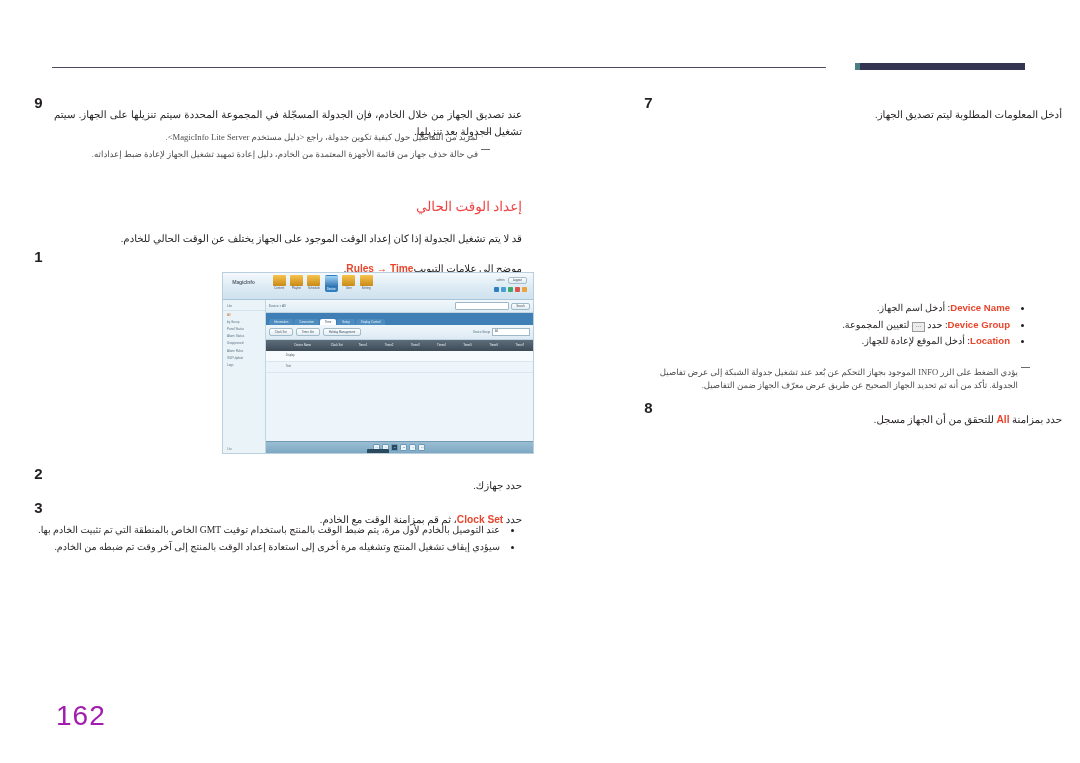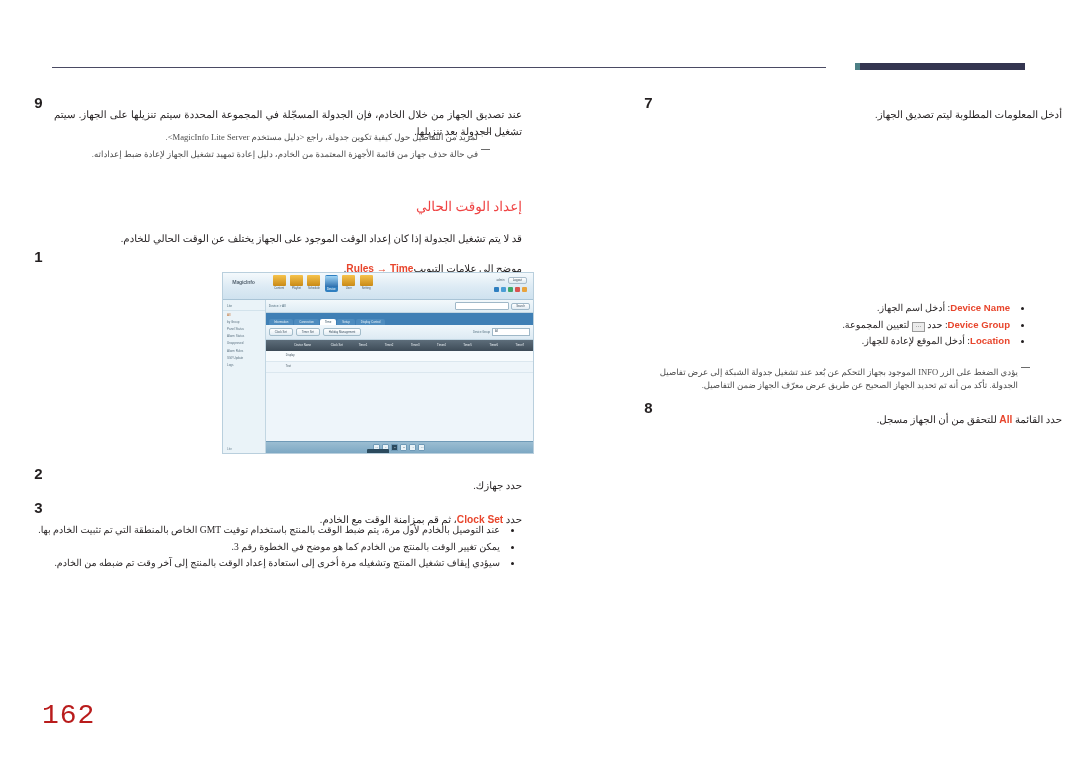--- a/index.html
+++ b/index.html
@@ -79,23 +79,23 @@
     position:relative;padding-right:22px;
     font-size:9.6px;line-height:1.72;text-align:right;color:#231f20;
   }
   ul.bullets li:before{
     content:"";position:absolute;right:8px;top:7px;
     width:3px;height:3px;border-radius:50%;background:#231f20;
   }
 
   
   .pagenum{
-    position:absolute;left:42px;top:700px;
-    font-family:Liberation Mono, monospace;
-    font-size:28px;color:#b91c1c;letter-spacing:1px;
+    position:absolute;left:56px;top:700px;
+    font-family:Liberation Sans, sans-serif;
+    font-size:28px;color:#a21caf;letter-spacing:1px;
   }
 
   
   .shot{
     position:absolute;
     background:#dfeaf2;
     border:1px solid #b9cfdd;
     overflow:hidden;
     font-family:"Liberation Sans","DejaVu Sans",sans-serif;
     direction:ltr;
@@ -274,21 +274,21 @@
           <span class="dash"></span>
           <span>يؤدي الضغط على الزر INFO الموجود بجهاز التحكم عن بُعد عند تشغيل جدولة الشبكة إلى عرض تفاصيل الجدولة. تأكد من أنه تم تحديد الجهاز الصحيح عن طريق عرض معرّف الجهاز ضمن التفاصيل.</span>
         </div>
       </div>
     </div>
 
     <div class="step" style="position:absolute;right:18px;top:400px;width:420px;">
       <div class="step-num">8</div>
       <div class="step-body">
         <div class="para">
-          <span>حدد القائمة</span>
+          <span>حدد بمزامنة</span>
           <span class="hl">All</span>
           <span>للتحقق من أن الجهاز مسجل.</span>
         </div>
       </div>
     </div>
 
   </div>
 
   <div class="col col-left">
 
@@ -481,21 +481,20 @@
         <div class="para">
           <span>حدد</span>
           <span class="hl">Clock Set</span><span>، ثم قم بمزامنة الوقت مع الخادم.</span>
         </div>
       </div>
     </div>
 
     <div style="position:absolute;right:18px;top:522px;width:500px;">
       <ul class="bullets">
         <li>عند التوصيل بالخادم لأول مرة، يتم ضبط الوقت بالمنتج باستخدام توقيت GMT الخاص بالمنطقة التي تم تثبيت الخادم بها.</li>
-        <li>يمكن تغيير الوقت بالمنتج من الخادم كما هو موضح في الخطوة رقم 3.</li>
         <li>سيؤدي إيقاف تشغيل المنتج وتشغيله مرة أخرى إلى استعادة إعداد الوقت بالمنتج إلى آخر وقت تم ضبطه من الخادم.</li>
       </ul>
     </div>
   </div>
 
   <div class="pagenum">162</div>
 
 </div>
 
 </body></html>

